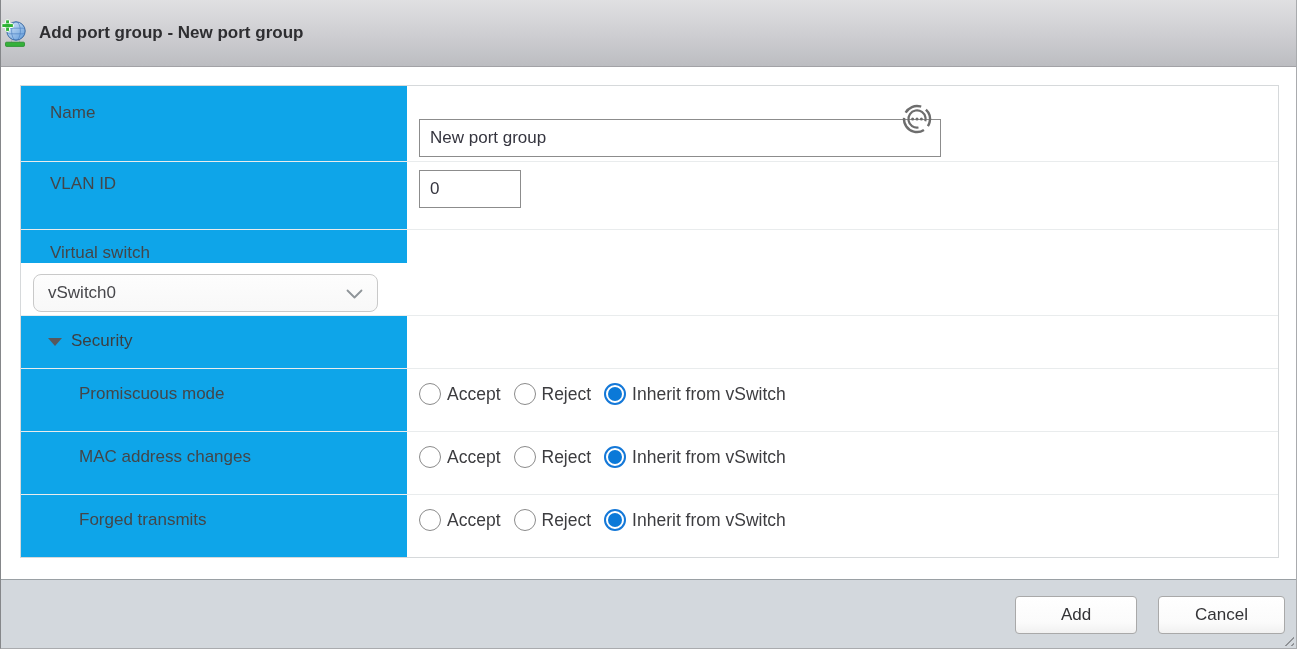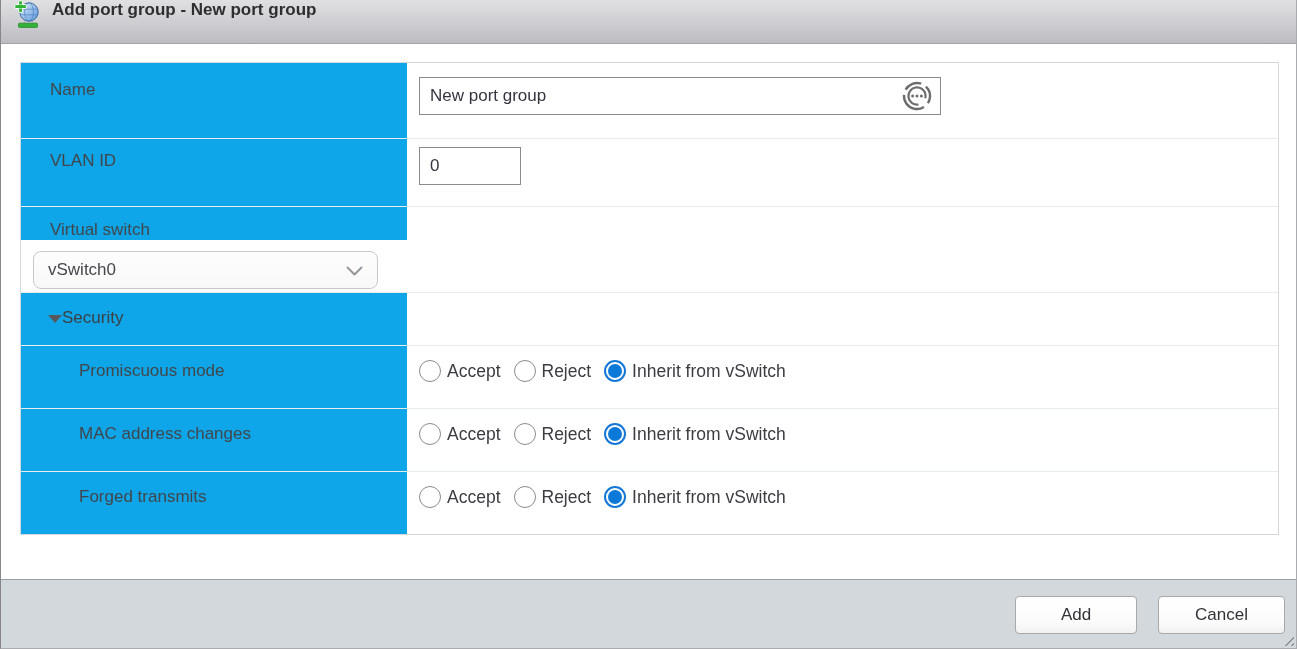--- a/index.html
+++ b/index.html
@@ -7,24 +7,24 @@
   body { font-family: "Liberation Sans", "DejaVu Sans", sans-serif; background: #fff; }
 
   .window {
     width: 1297px; height: 649px; position: relative;
     border-left: 1px solid #85878a; border-right: 1px solid #a9abae; border-bottom: 1px solid #a9abae;
     display: flex; flex-direction: column; overflow: hidden; background: #fff;
   }
 
   
   .titlebar {
-    height: 44px; flex: none;
+    height: 67px; flex: none;
     background: linear-gradient(180deg, #e0e0e2 0%, #cdcdd1 55%, #bcbdc1 100%);
     border-bottom: 1px solid #a2a2a6;
-    display: flex; padding-left: 13px;
+    display: flex; align-items: center; 
   }
   .titlebar .app-icon { width: 28px; height: 28px; margin-right: 10px; flex: none; }
   .titlebar .title { font-size: 17px; font-weight: 700; color: #2e2e31; }
 
   
   .content { flex: 1; background: #fff; position: relative; }
   .formtable {
     position: absolute; left: 19px; top: 18px; width: 1259px;
     border: 1px solid #d6d9db; background: #fff;
   }
@@ -39,40 +39,40 @@
 
   .row-name { height: 75px; }
   .row-vlan { height: 68px; }
   .row-vswitch { height: 86px; flex-direction: column; }
   .row-section { height: 53px; }
   .row-radio { height: 63px; }
 
   
   .text-input {
     border: 1px solid #8c8c8c; background: #fff; height: 38px;
-    font-family: inherit; font-size: 17px; color: #35353f; padding: 0 10px; outline: none;
+    font-family: inherit; font-size: 17px; color: #35353f; padding: 0 10px; outline: none; margin-top: 19px;
   }
   .name-wrap { position: relative; margin-top: 14px; width: 522px; }
   .name-wrap .text-input { width: 522px; padding-right: 48px; }
   .spinner { position: absolute; right: 7px; top: 2px; width: 34px; height: 34px; }
   .row-vlan .text-input { margin-top: 8px; width: 102px; }
 
   
   .select-box {
     margin-top: 11px; width: 345px; height: 38px;
     border: 1px solid #c9c9c9; border-radius: 8px;
     background: linear-gradient(180deg, #fdfdfd, #f8f8f8);
     display: flex; align-items: center; padding: 0 14px;
     font-size: 17px; color: #47474b; cursor: pointer;
   }
   .select-box .select-value { flex: 1; }
   .select-box .chev { flex: none; margin-top: 3px; }
 
   
-  .section-cell { display: flex; align-items: center; padding: 0 0 2px 27px; cursor: pointer; }
+  .section-cell { display: flex; align-items: center; padding: 0 0 2px 27px; gap: 9px; cursor: pointer; }
   .tri-down {
     width: 0; height: 0; margin-top: 2px;
     border-left: 7px solid transparent; border-right: 7px solid transparent;
     border-top: 8px solid #58585c;
   }
   .section-label { font-size: 17px; color: #3c3f42; }
 
   .label-cell.sub { padding: 15px 8px 0 58px; }
 
   

